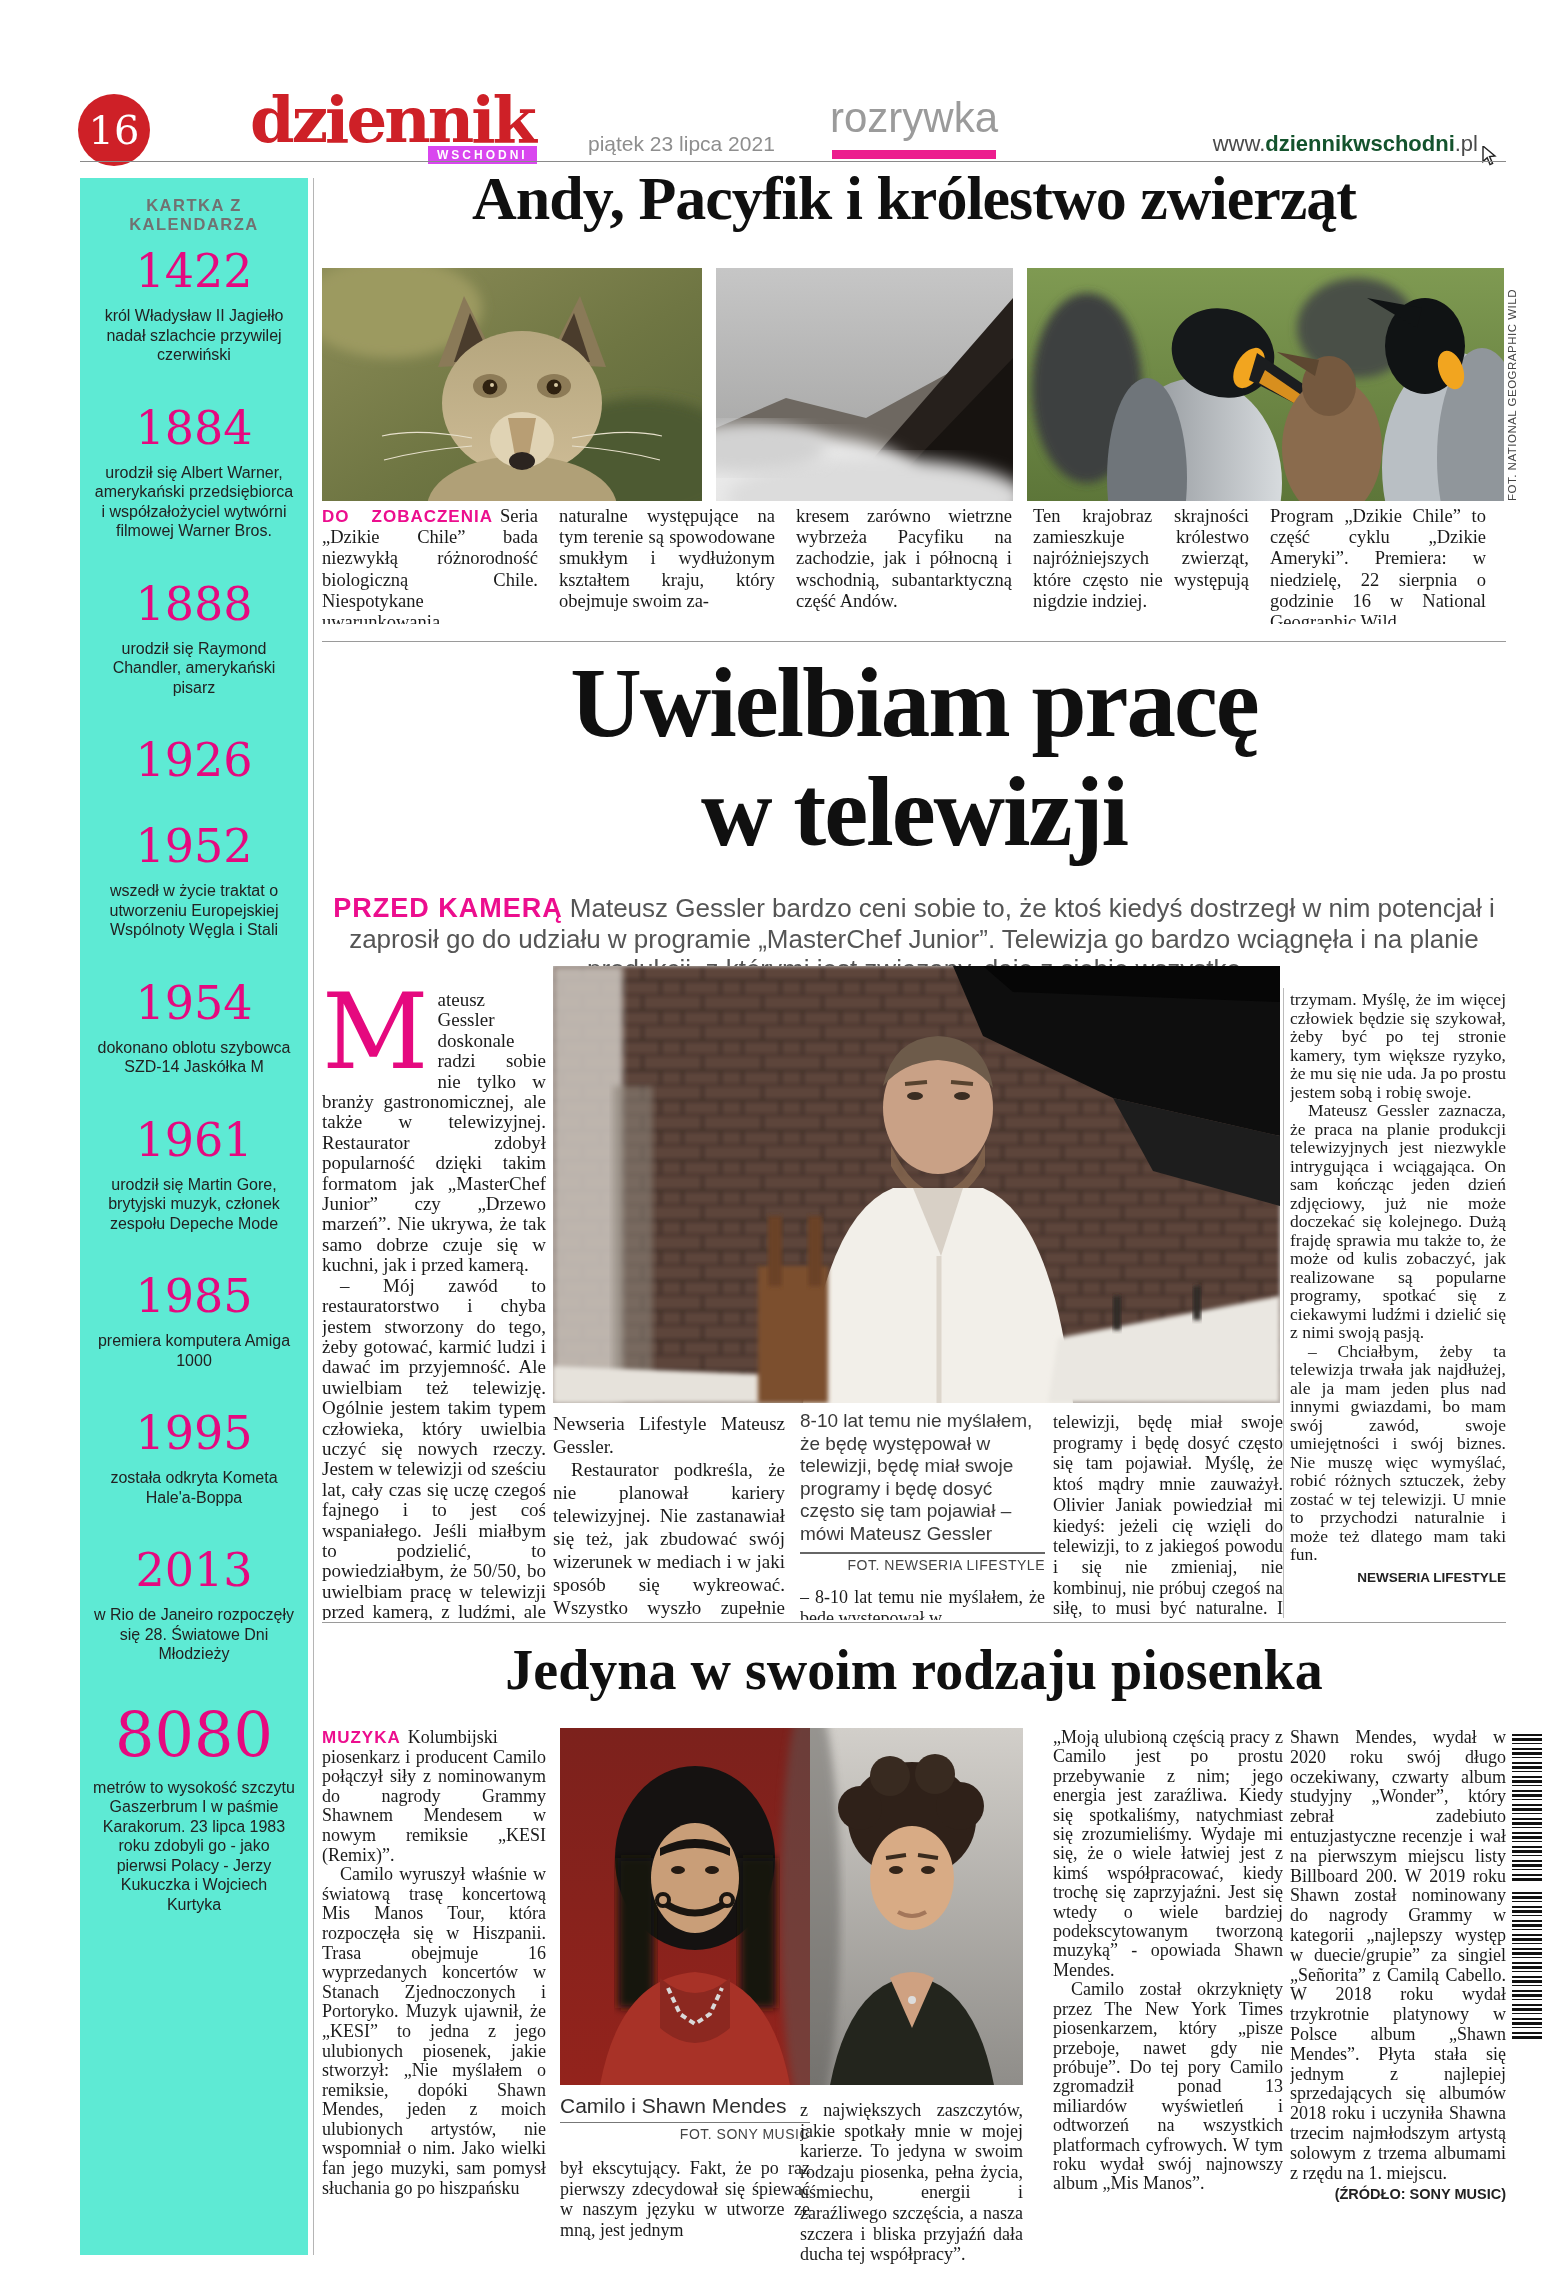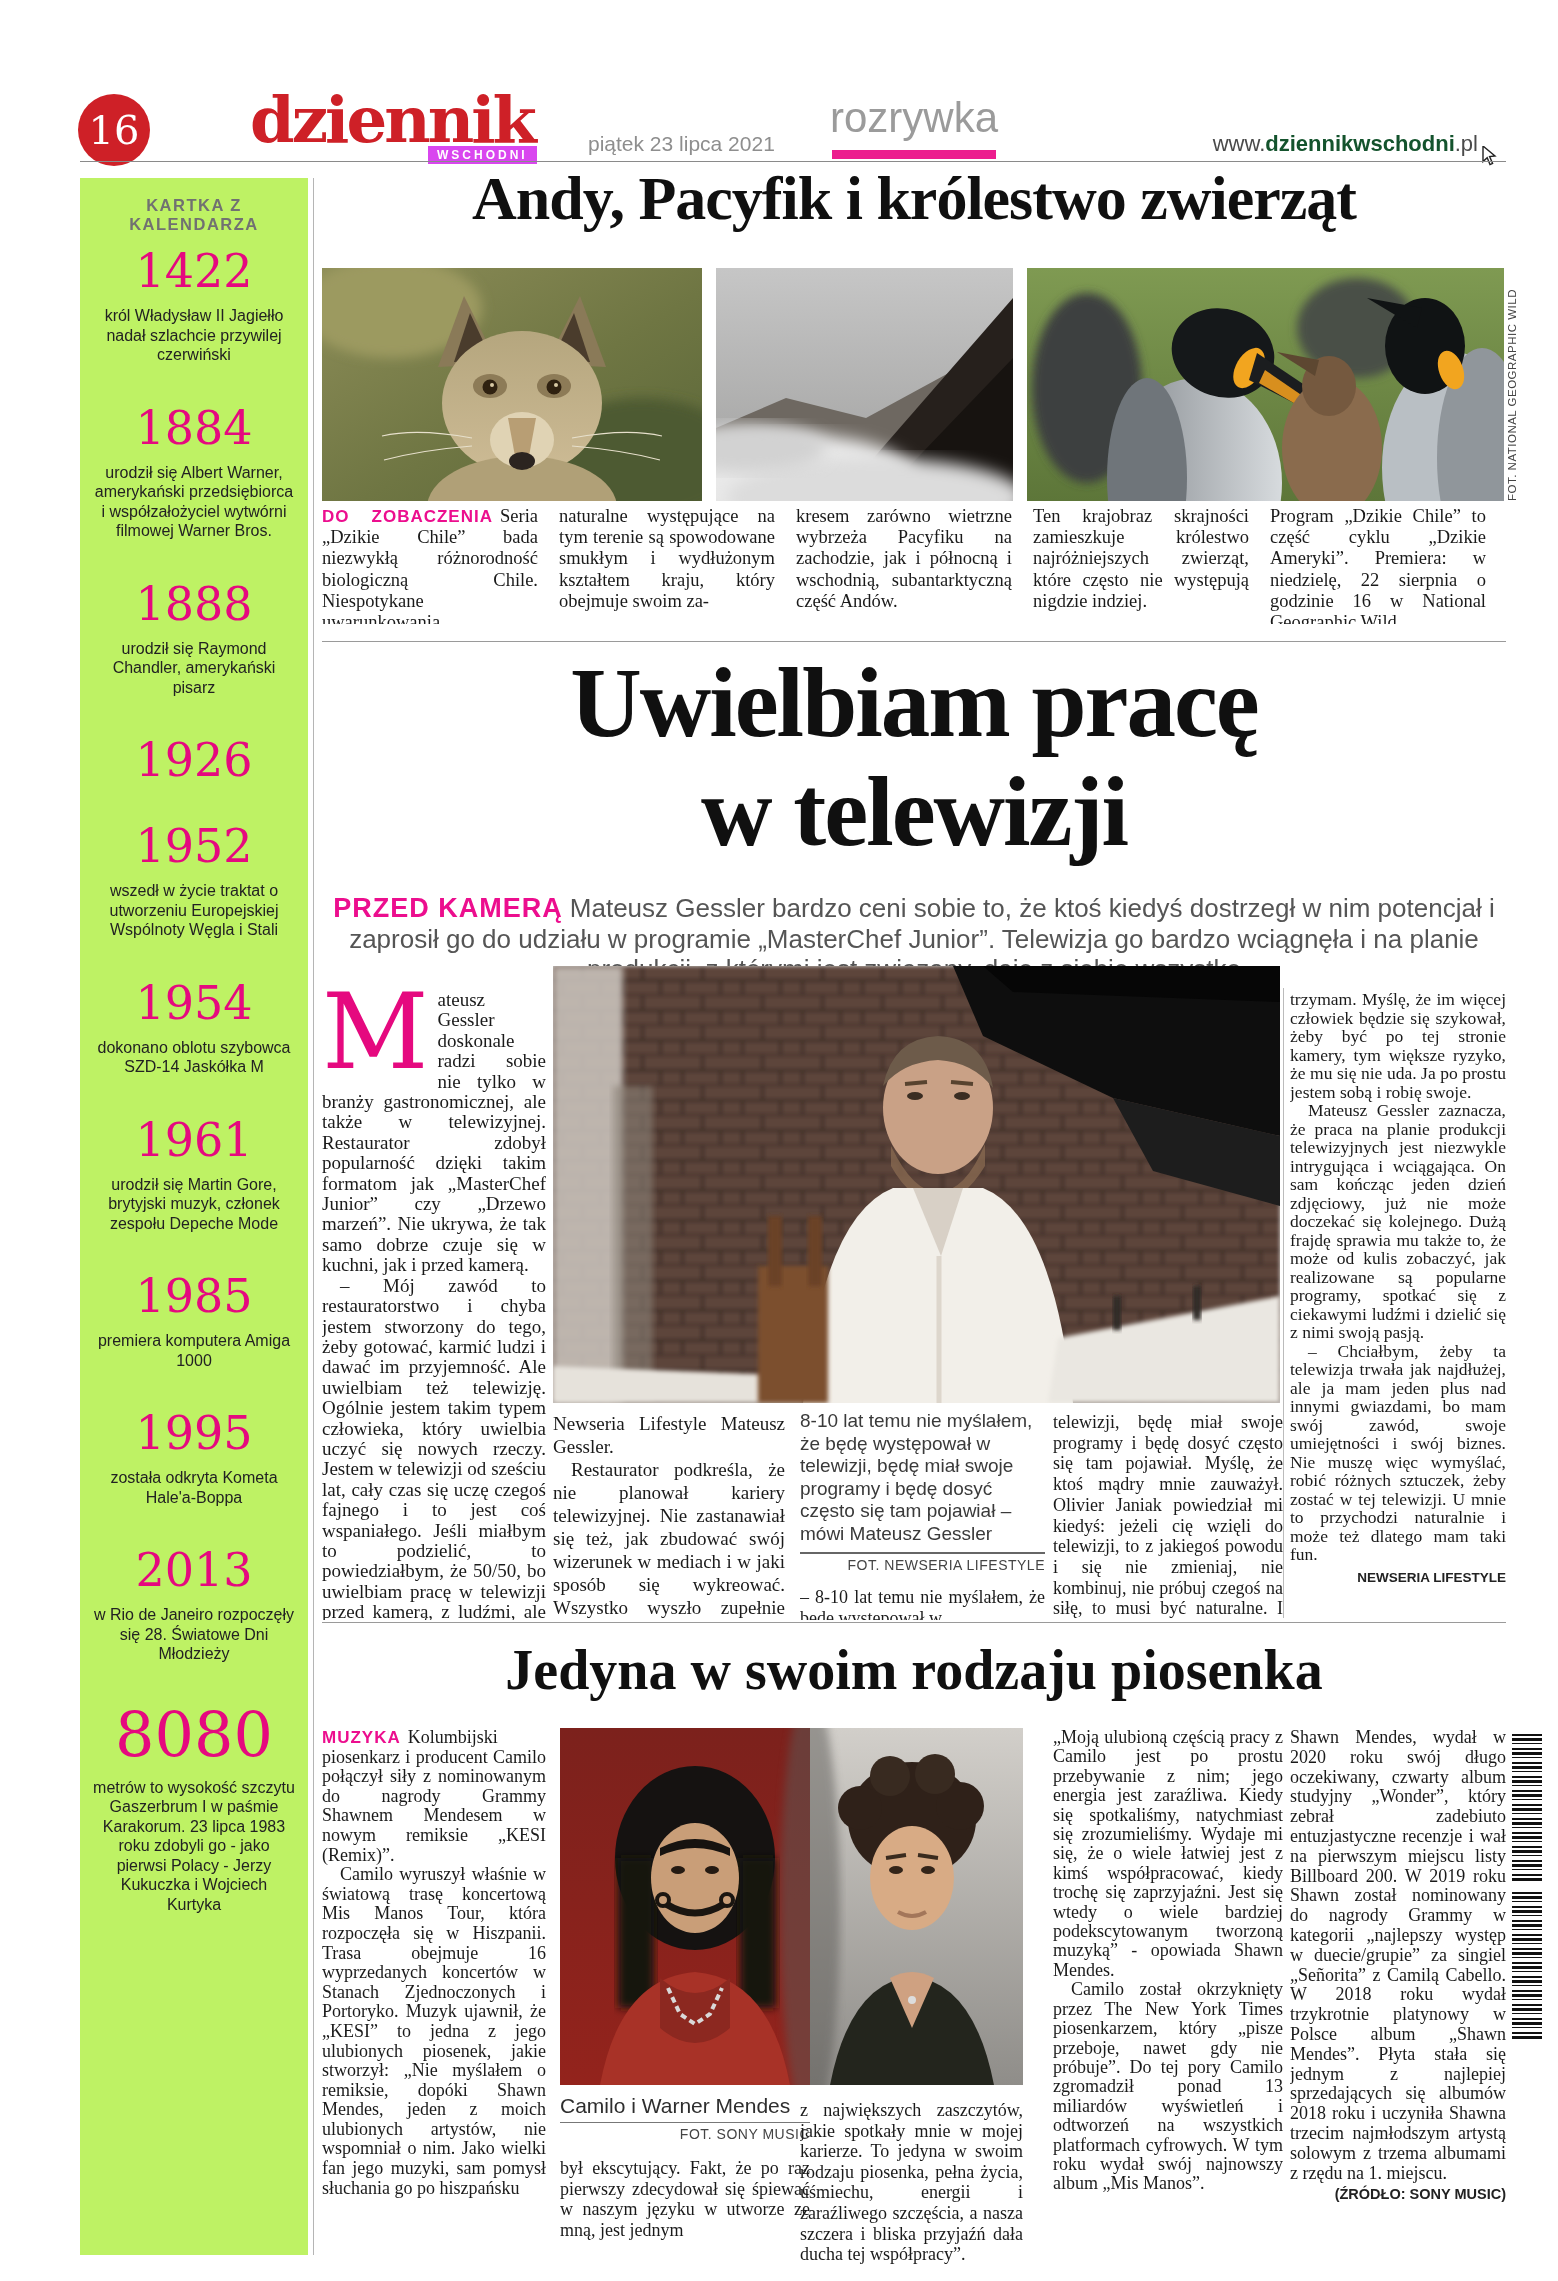--- a/index.html
+++ b/index.html
@@ -22,21 +22,21 @@
   .section-label { left:322px; top:94px; width:1184px; text-align:center;
     font-family:"Liberation Sans",sans-serif; font-size:42px; color:#9b9b9b; }
   .section-underline { left:832px; top:150px; width:164px; height:9px; background:#ec1d8e; }
   .website { left:1100px; top:131px; width:378px; text-align:right;
     font-family:"Liberation Sans",sans-serif; font-size:22px; color:#4a4a4a; }
   .website b { color:#14532d; }
   .cursor-icon { position:absolute; left:1482px; top:146px; }
   .header-rule { left:80px; top:161px; width:1426px; height:1px; background:#8a8a8a; }
 
   
-  .sidebar { left:80px; top:178px; width:228px; height:2077px; background:#bef264;
+  .sidebar { left:80px; top:178px; width:228px; height:2077px; background:#5eead4;
     padding:18px 13px; text-align:center; font-family:"Liberation Sans",sans-serif; }
   .sb-title { font-size:16.5px; font-weight:700; color:#717171; letter-spacing:1.5px; }
   .sb-year { font-family:"DejaVu Serif",serif; font-size:46px; color:#e5097f;
     margin-top:40px; line-height:1; }
   .sb-year.first { margin-top:14px; }
   .sb-year.big { font-size:62px; }
   .sb-text { font-size:16px; line-height:19.5px; color:#222; margin-top:12px; }
   .v-divider { left:313px; top:178px; width:1px; height:2077px; background:#b5b5b5; }
 
   
@@ -420,21 +420,21 @@
       <ellipse cx="368" cy="142" rx="7" ry="4" fill="#33251a"></ellipse>
       <path d="M326 130 L346 127 M358 127 L378 130" stroke="#3a2b1e" stroke-width="4"></path>
       <path d="M338 184 Q352 192 366 184" stroke="#a3765a" stroke-width="4" fill="none"></path>
       <path d="M270 357 Q290 255 352 248 Q414 255 434 357Z" fill="#23251d"></path>
       <path d="M330 250 L352 300 L374 250 Q352 238 330 250Z" fill="#cfa181"></path>
       <circle cx="352" cy="272" r="4" fill="#ddd"></circle>
     </svg>
   </div>
 
   <div class="abs a3cap">
-    <div class="caption">Camilo i Warner Mendes</div>
+    <div class="caption">Camilo i Shawn Mendes</div>
     <div class="cap-rule"></div>
     <div class="photo-credit">FOT. SONY MUSIC</div>
     <p class="contpara">był ekscytujący. Fakt, że po raz pierwszy zdecydował się śpiewać w naszym języku w utworze ze mną, jest jednym</p>
   </div>
 
   <div class="abs serifcol a3c3">
     <p>z największych zaszczytów, jakie spotkały mnie w mojej karierze. To jedyna w swoim rodzaju piosenka, pełna życia, uśmiechu, energii i zaraźliwego szczęścia, a nasza szczera i bliska przyjaźń dała ducha tej współpracy”.</p>
   </div>
 
   <div class="abs serifcol a3c4">

